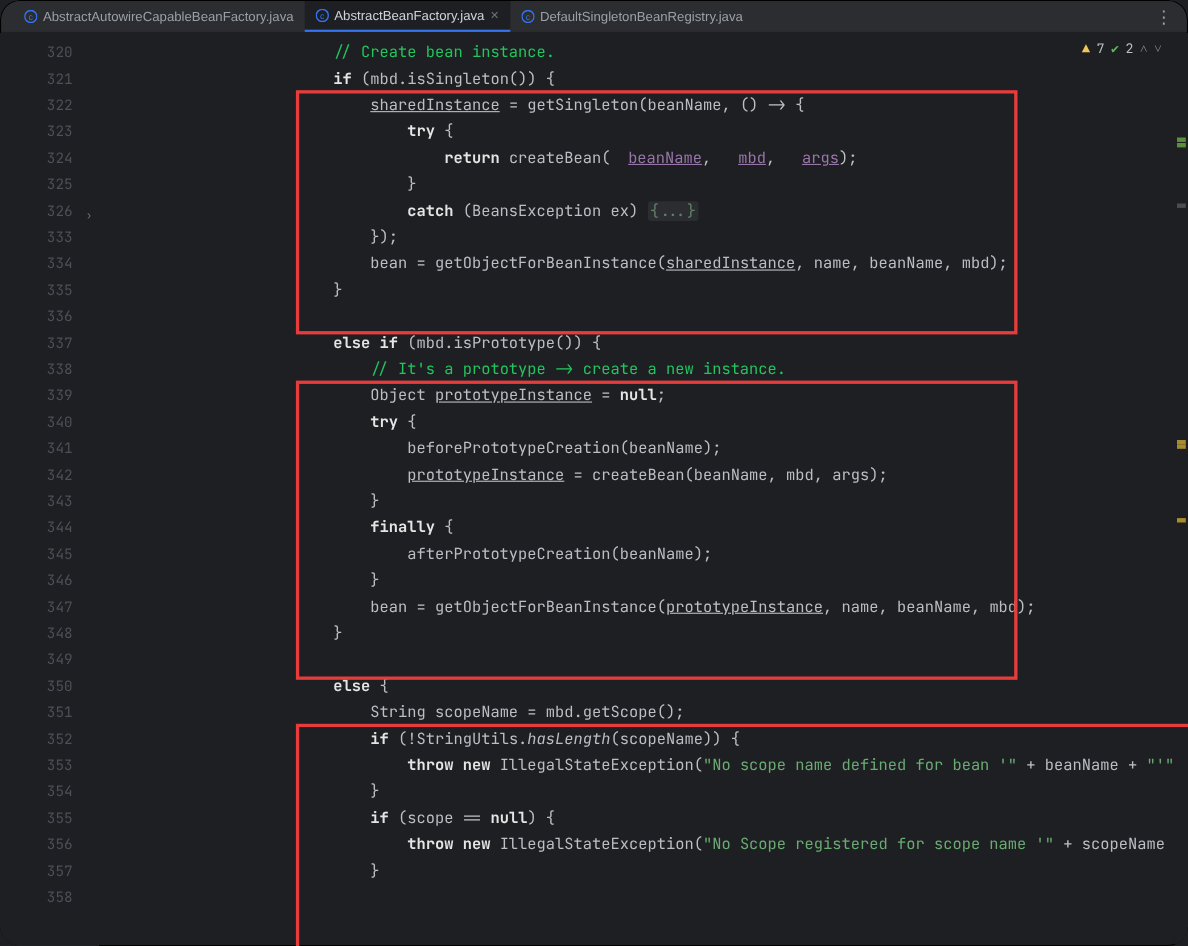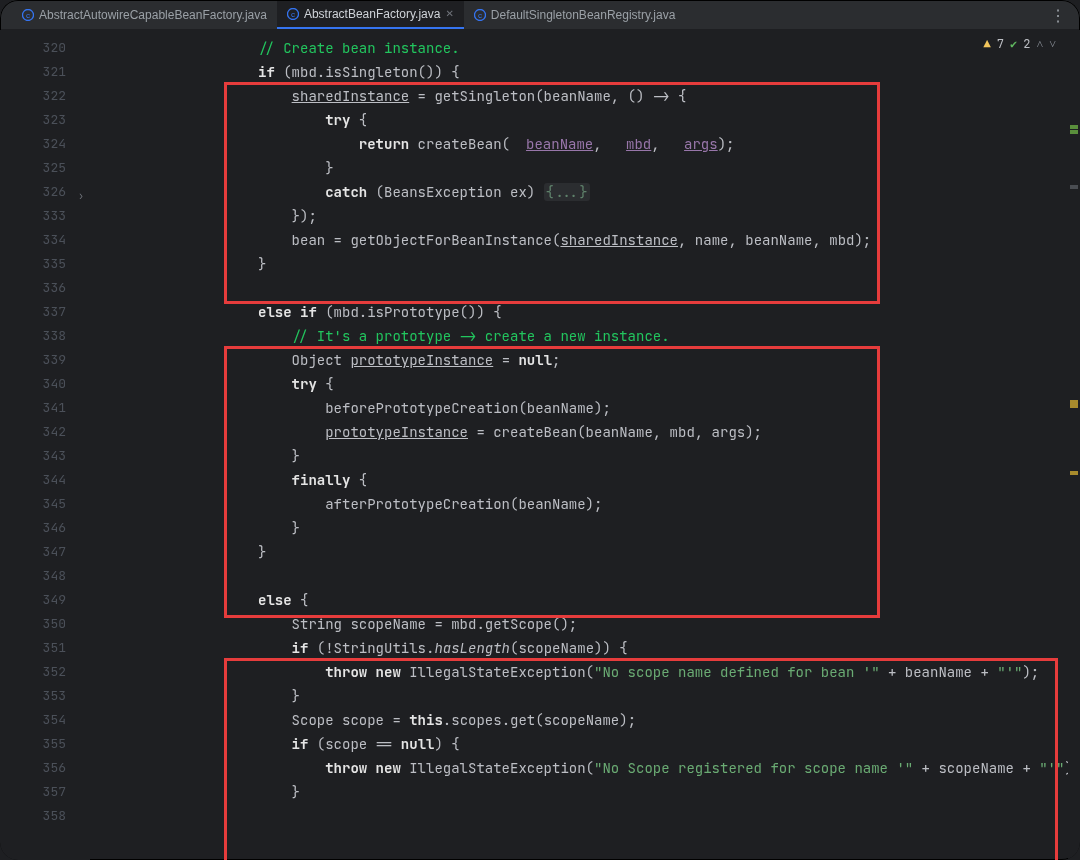--- a/index.html
+++ b/index.html
@@ -43,20 +43,21 @@
   position: absolute;
   right: 14px;
   top: 6px;
   color: #9aa0a6;
   font-size: 16px;
 }
 .editor-wrap {
   display: flex;
   height: calc(100% - 30px);
   position: relative;
+  gap: 45px;
 }
 .gutter {
   width: 90px;
   background: #1e1f22;
   color: #4b5059;
   font-family: 'JetBrains Mono', Consolas, monospace;
   font-size: 13px;
   padding-top: 6px;
   text-align: right;
 }
@@ -236,28 +237,28 @@
     <div class="code-line">                    <span class="kw">else if</span><span class="id"> (mbd.isPrototype()) {</span></div>
     <div class="code-line">                        <span class="cm">// It's a prototype -&gt; create a new instance.</span></div>
     <div class="code-line">                        <span class="id">Object </span><span class="var-u">prototypeInstance</span><span class="id"> = </span><span class="kw">null</span><span class="id">;</span></div>
     <div class="code-line">                        <span class="kw">try</span><span class="id"> {</span></div>
     <div class="code-line">                            <span class="id">beforePrototypeCreation(beanName);</span></div>
     <div class="code-line">                            <span class="var-u">prototypeInstance</span><span class="id"> = createBean(beanName, mbd, args);</span></div>
     <div class="code-line">                        <span class="id">}</span></div>
     <div class="code-line">                        <span class="kw">finally</span><span class="id"> {</span></div>
     <div class="code-line">                            <span class="id">afterPrototypeCreation(beanName);</span></div>
     <div class="code-line">                        <span class="id">}</span></div>
+    <div class="code-line">                        <span class="id">bean = getObjectForBeanInstance(</span><span class="var-u">prototypeInstance</span><span class="id">, name, beanName, mbd);</span></div>
     <div class="code-line">                    <span class="id">}</span></div>
     <div class="code-line"> </div>
     <div class="code-line">                    <span class="kw">else</span><span class="id"> {</span></div>
     <div class="code-line">                        <span class="id">String scopeName = mbd.getScope();</span></div>
     <div class="code-line">                        <span class="kw">if</span><span class="id"> (!StringUtils.</span><span class="id italic">hasLength</span><span class="id">(scopeName)) {</span></div>
     <div class="code-line">                            <span class="kw">throw new</span><span class="id"> IllegalStateException(</span><span class="str">"No scope name defined for bean '"</span><span class="id"> + beanName + </span><span class="str">"'"</span><span class="id">);</span></div>
     <div class="code-line">                        <span class="id">}</span></div>
-    <div class="code-line">                        <span class="id">Scope scope = </span><span class="kw">this</span><span class="id">.scopes.get(scopeName);</span></div>
     <div class="code-line">                        <span class="kw">if</span><span class="id"> (scope == </span><span class="kw">null</span><span class="id">) {</span></div>
     <div class="code-line">                            <span class="kw">throw new</span><span class="id"> IllegalStateException(</span><span class="str">"No Scope registered for scope name '"</span><span class="id"> + scopeName + </span><span class="str">"'"</span><span class="id">);</span></div>
     <div class="code-line">                        <span class="id">}</span></div>
 
     <div id="boxes">
         <div class="red-box" style="top: 52px; left: 134px; width: 656px; height: 222px;"></div>
         <div class="red-box" style="top: 316px; left: 134px; width: 656px; height: 272px;"></div>
         <div class="red-box" style="top: 628px; left: 134px; width: 834px; height: 216px;"></div>
       </div>
   </div>

